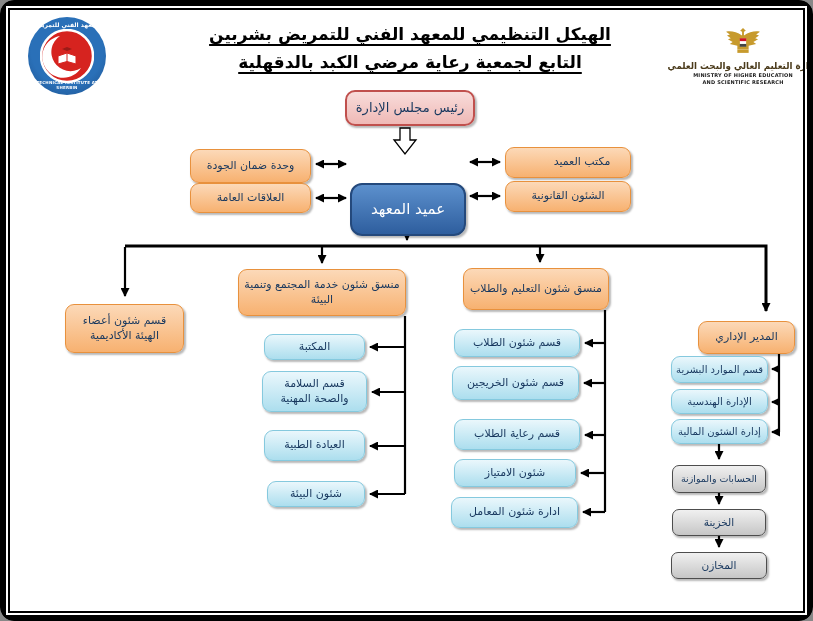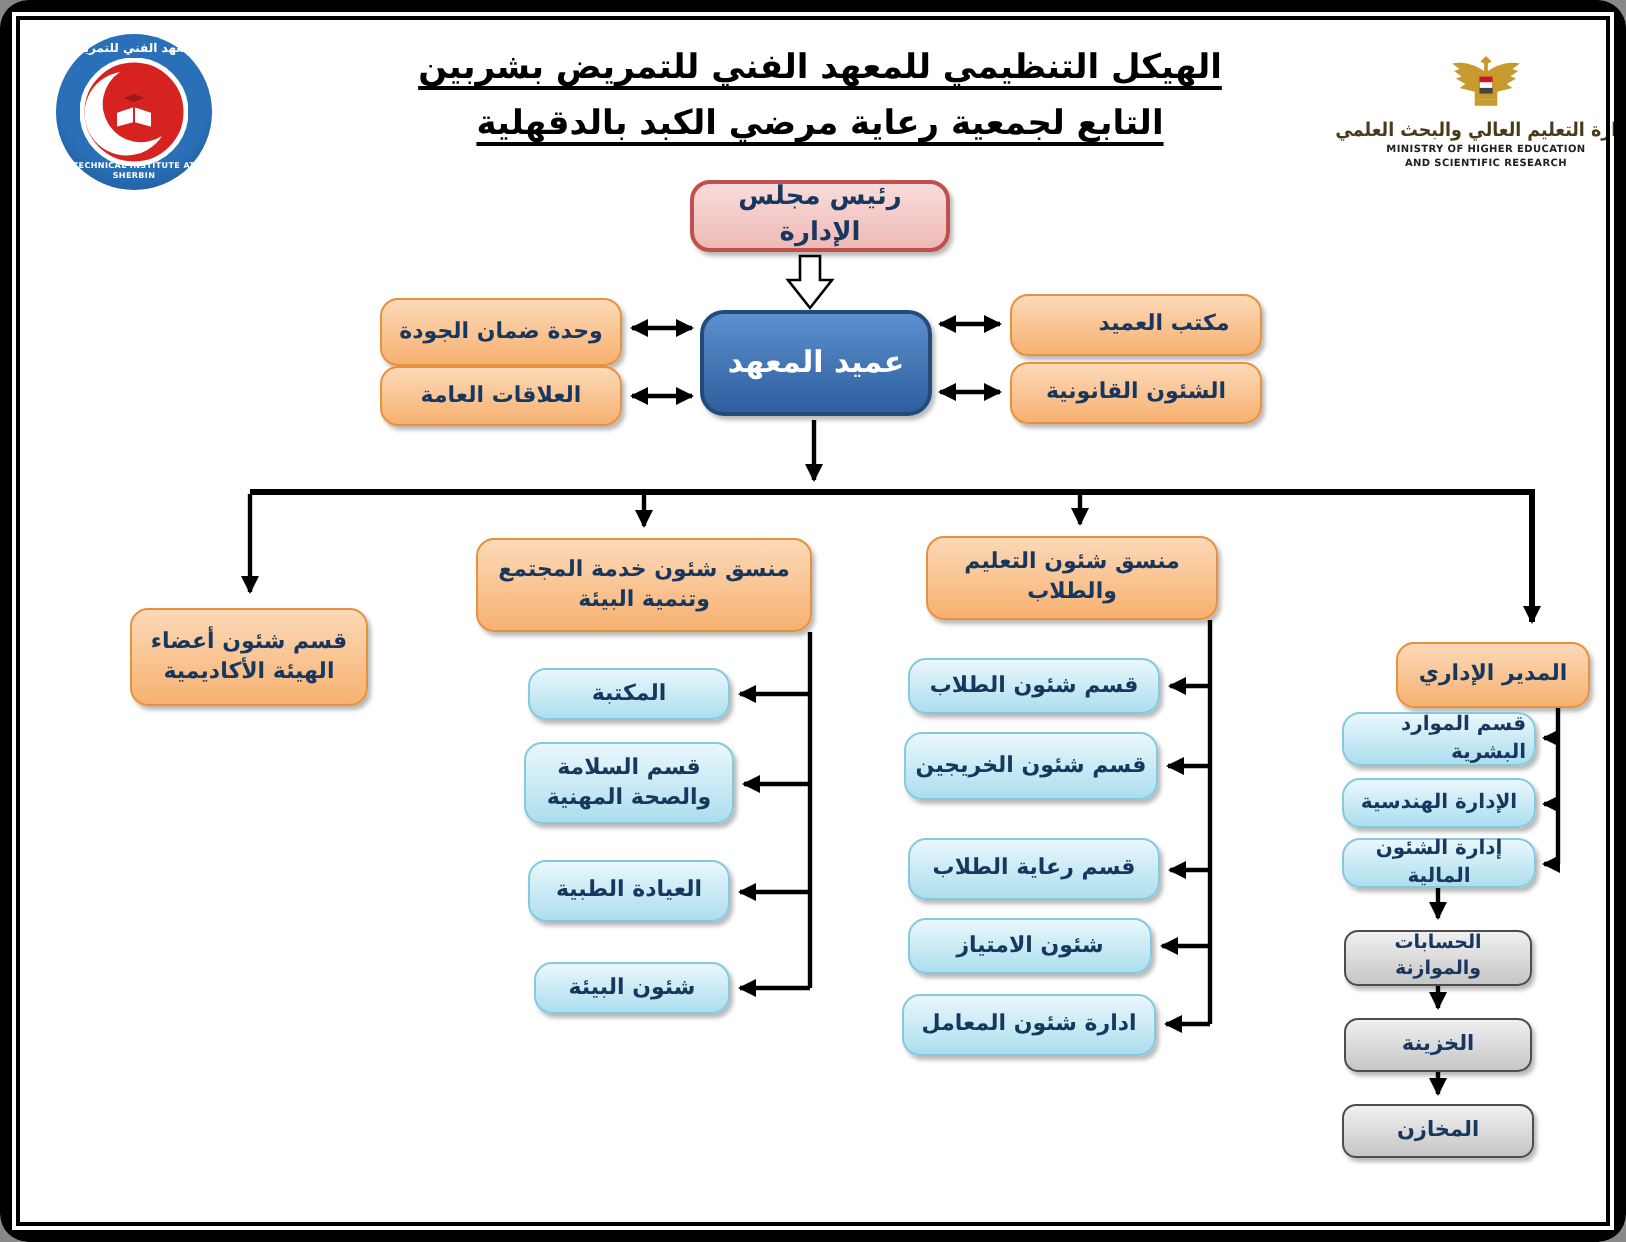--- a/index.html
+++ b/index.html
@@ -12,26 +12,26 @@
 
   .title{
     position:absolute;left:170px;top:20px;width:480px;text-align:center;
     font-weight:bold;color:#000;font-size:17px;line-height:1.65;direction:rtl;
   }
   .title .tline{text-decoration:underline;text-decoration-thickness:1.5px;text-underline-offset:4px;}
 
   
   .node{
     position:absolute;display:flex;align-items:center;justify-content:center;
-    text-align:center;font-weight:bold;color:#17375E;font-size:11px;line-height:1.35;
+    text-align:center;font-weight:normal;color:#17375E;font-size:11px;line-height:1.35;
     direction:rtl;border-radius:9px;padding:1px 4px;box-sizing:border-box;
     box-shadow:1.5px 2px 2px rgba(0,0,0,.28);z-index:10;
   }
   .pink  {background:linear-gradient(#F8DCDA,#EFB9B6);border:2px solid #C0504D;font-size:13px;border-radius:10px;}
-  .blue  {background:linear-gradient(#5C90CD,#2E5E9E);border:2px solid #24497C;color:#fff;font-size:15px;border-radius:12px;}
+  .blue  {background:linear-gradient(#5C90CD,#2E5E9E);border:2px solid #24497C;color:#fff;font-size:15px;border-radius:12px;margin-top:28px;}
   .orange{background:linear-gradient(#FCD9B8,#F7B170);border:1.5px solid #E8913D;}
   .lblue {background:linear-gradient(#EAF7FC,#ACDEEE);border:1.5px solid #85C9DE;}
   .gray  {background:linear-gradient(#F0F0F0,#C6C6C6);border:1.5px solid #4D4D4D;font-size:10.5px;border-radius:7px;}
 
   .connectors{position:absolute;left:0;top:0;z-index:5;}
 
   
   .logo-left{position:absolute;left:20px;top:15px;width:94px;height:82px;display:flex;align-items:center;justify-content:center;}
   .seal{position:relative;width:78px;height:78px;border-radius:50%;
         background:radial-gradient(circle at 50% 42%,#2A70B8 60%,#1B4E8A 100%);

